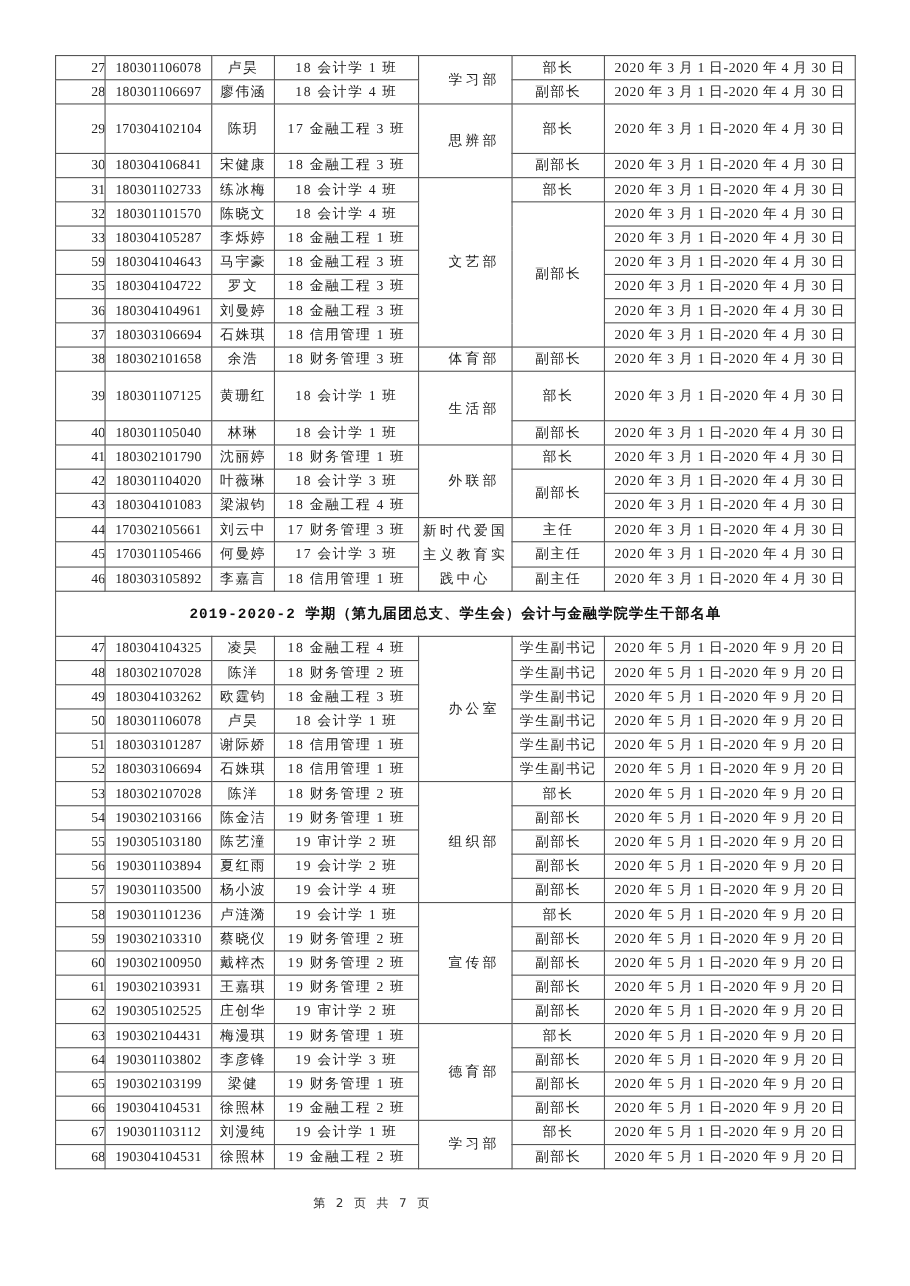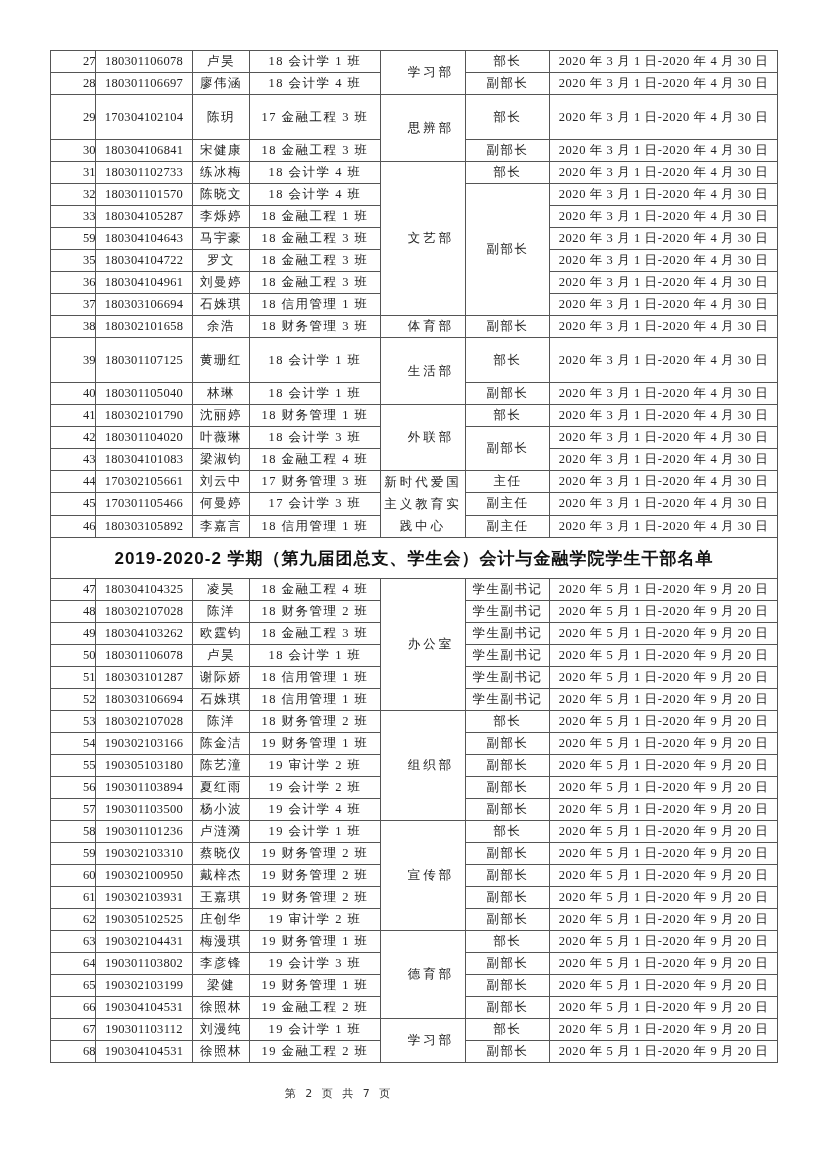--- a/index.html
+++ b/index.html
@@ -5,21 +5,21 @@
   html, body { margin:0; padding:0; background:#ffffff; }
   body { width:827px; height:1169px; position:relative; font-family:"Liberation Serif","DejaVu Serif",serif; color:#222; }
   table.roster { position:absolute; left:50px; top:50px; width:727px; border-collapse:collapse; table-layout:fixed; font-size:12.5px; }
   table.roster td { border:1px solid #555; text-align:center; vertical-align:middle; padding:0; height:21px; line-height:15px; letter-spacing:1.5px; white-space:nowrap; overflow:hidden; }
   table.roster td.tall { height:44px; }
   table.roster td.num { letter-spacing:0;padding-left:32px; }
   table.roster td.sid { letter-spacing:0.3px; }
   table.roster td.period { letter-spacing:0.6px; }
   table.roster td.dept { letter-spacing:3px;padding-left:16px; }
   table.roster td.dept-wrap { white-space:normal; letter-spacing:3px; line-height:22px;margin-left:16px; }
-  table.roster tr.section td { height:40px; font-family:Liberation Sans, sans-serif; font-weight:bold; font-size:17px; letter-spacing:1px; color:#111; }
+  table.roster tr.section td { height:40px; font-family:Liberation Mono, monospace; font-weight:bold; font-size:13px; letter-spacing:1px; color:#111; }
   .footer { position:absolute; top:1086px; left:0; width:678px; text-align:center; font-size:11px; letter-spacing:3px; color:#333; font-family:"DejaVu Sans",sans-serif; }
 </style>
 </head>
 <body>
 
 <table class="roster">
   <colgroup>
     <col style="width:45px">
       <col style="width:97px">
       <col style="width:57px">

